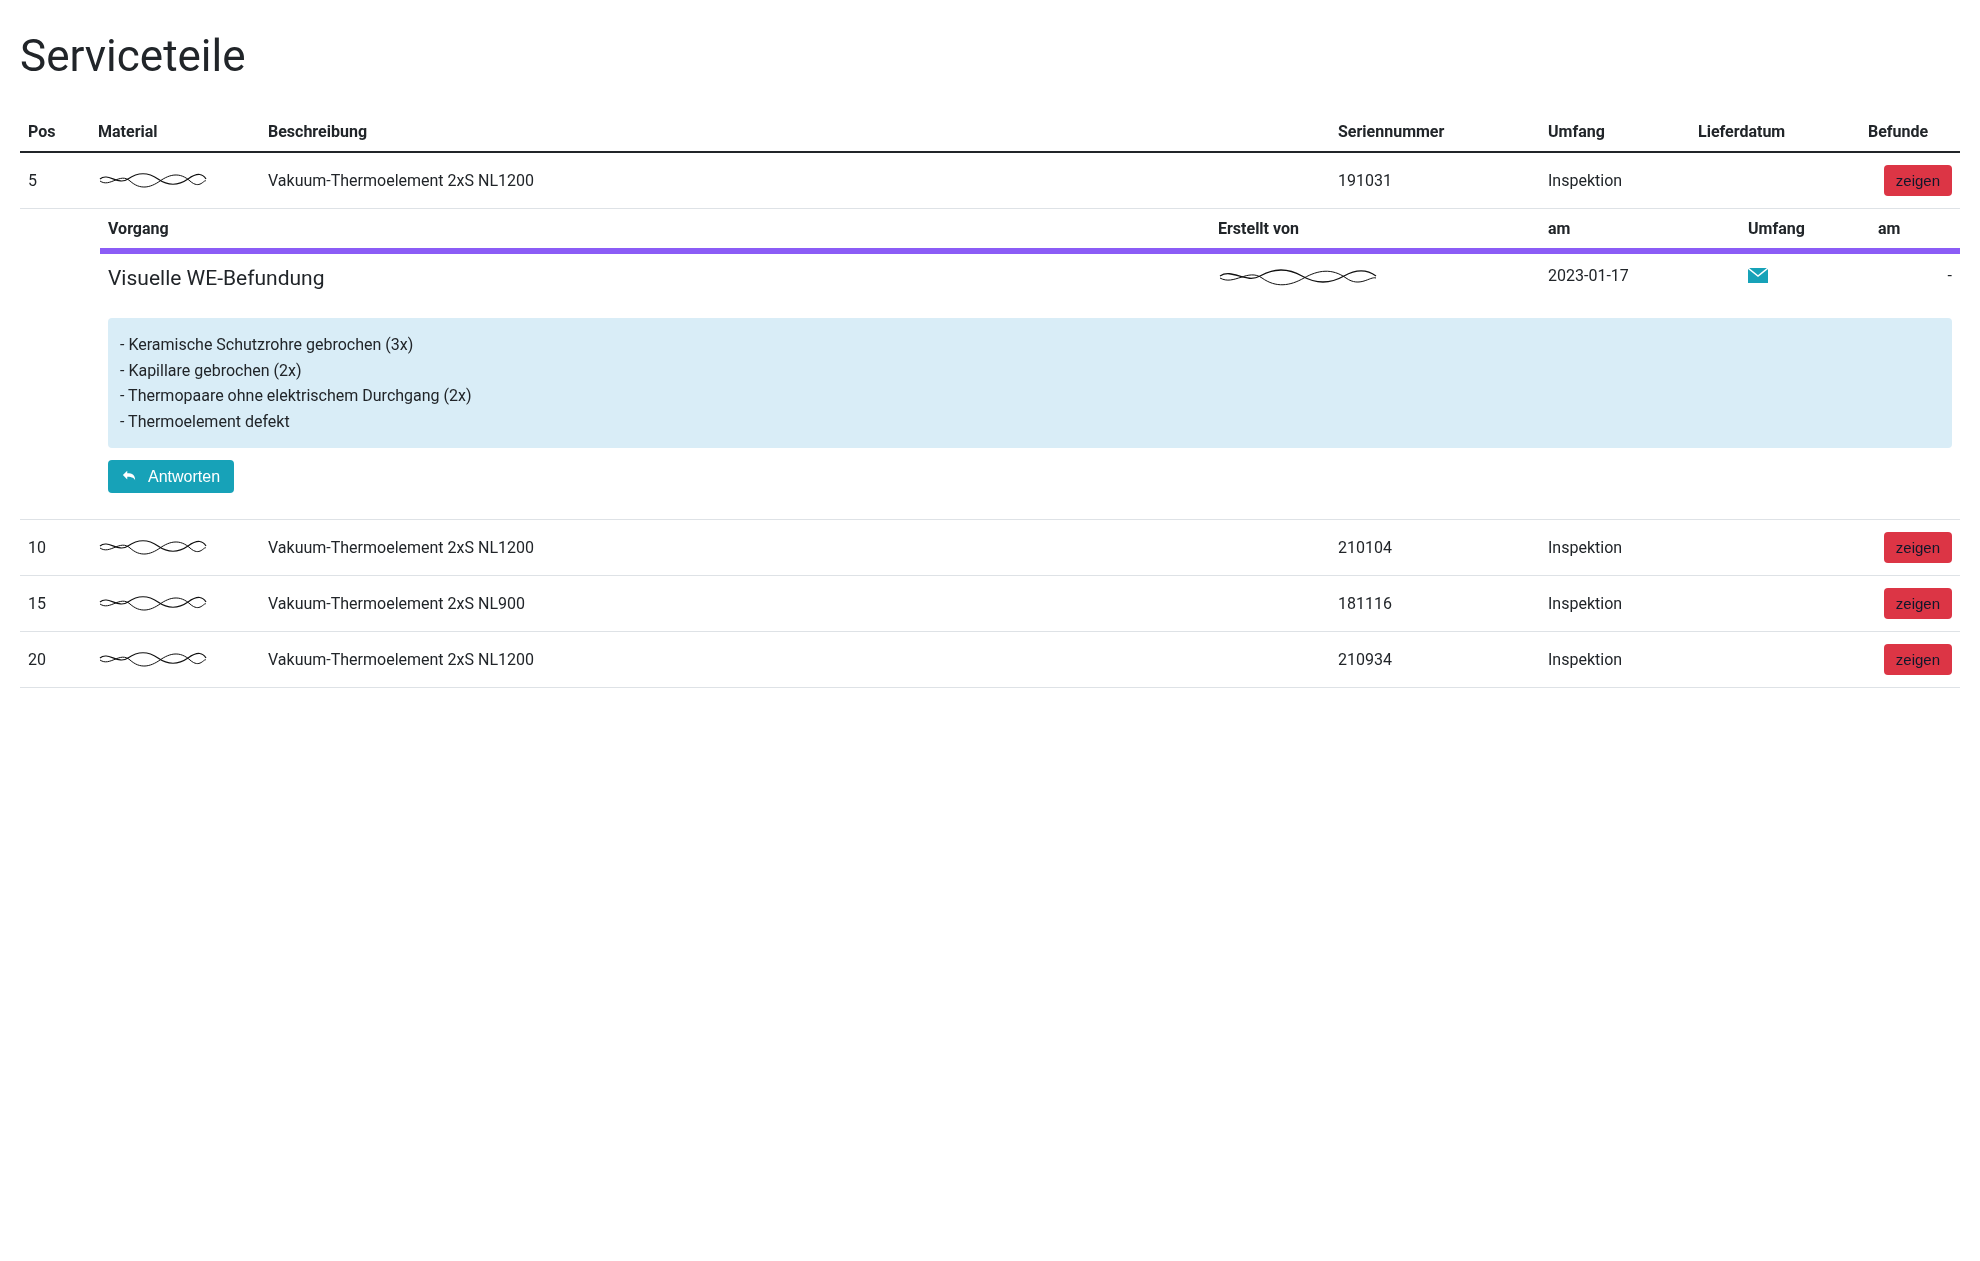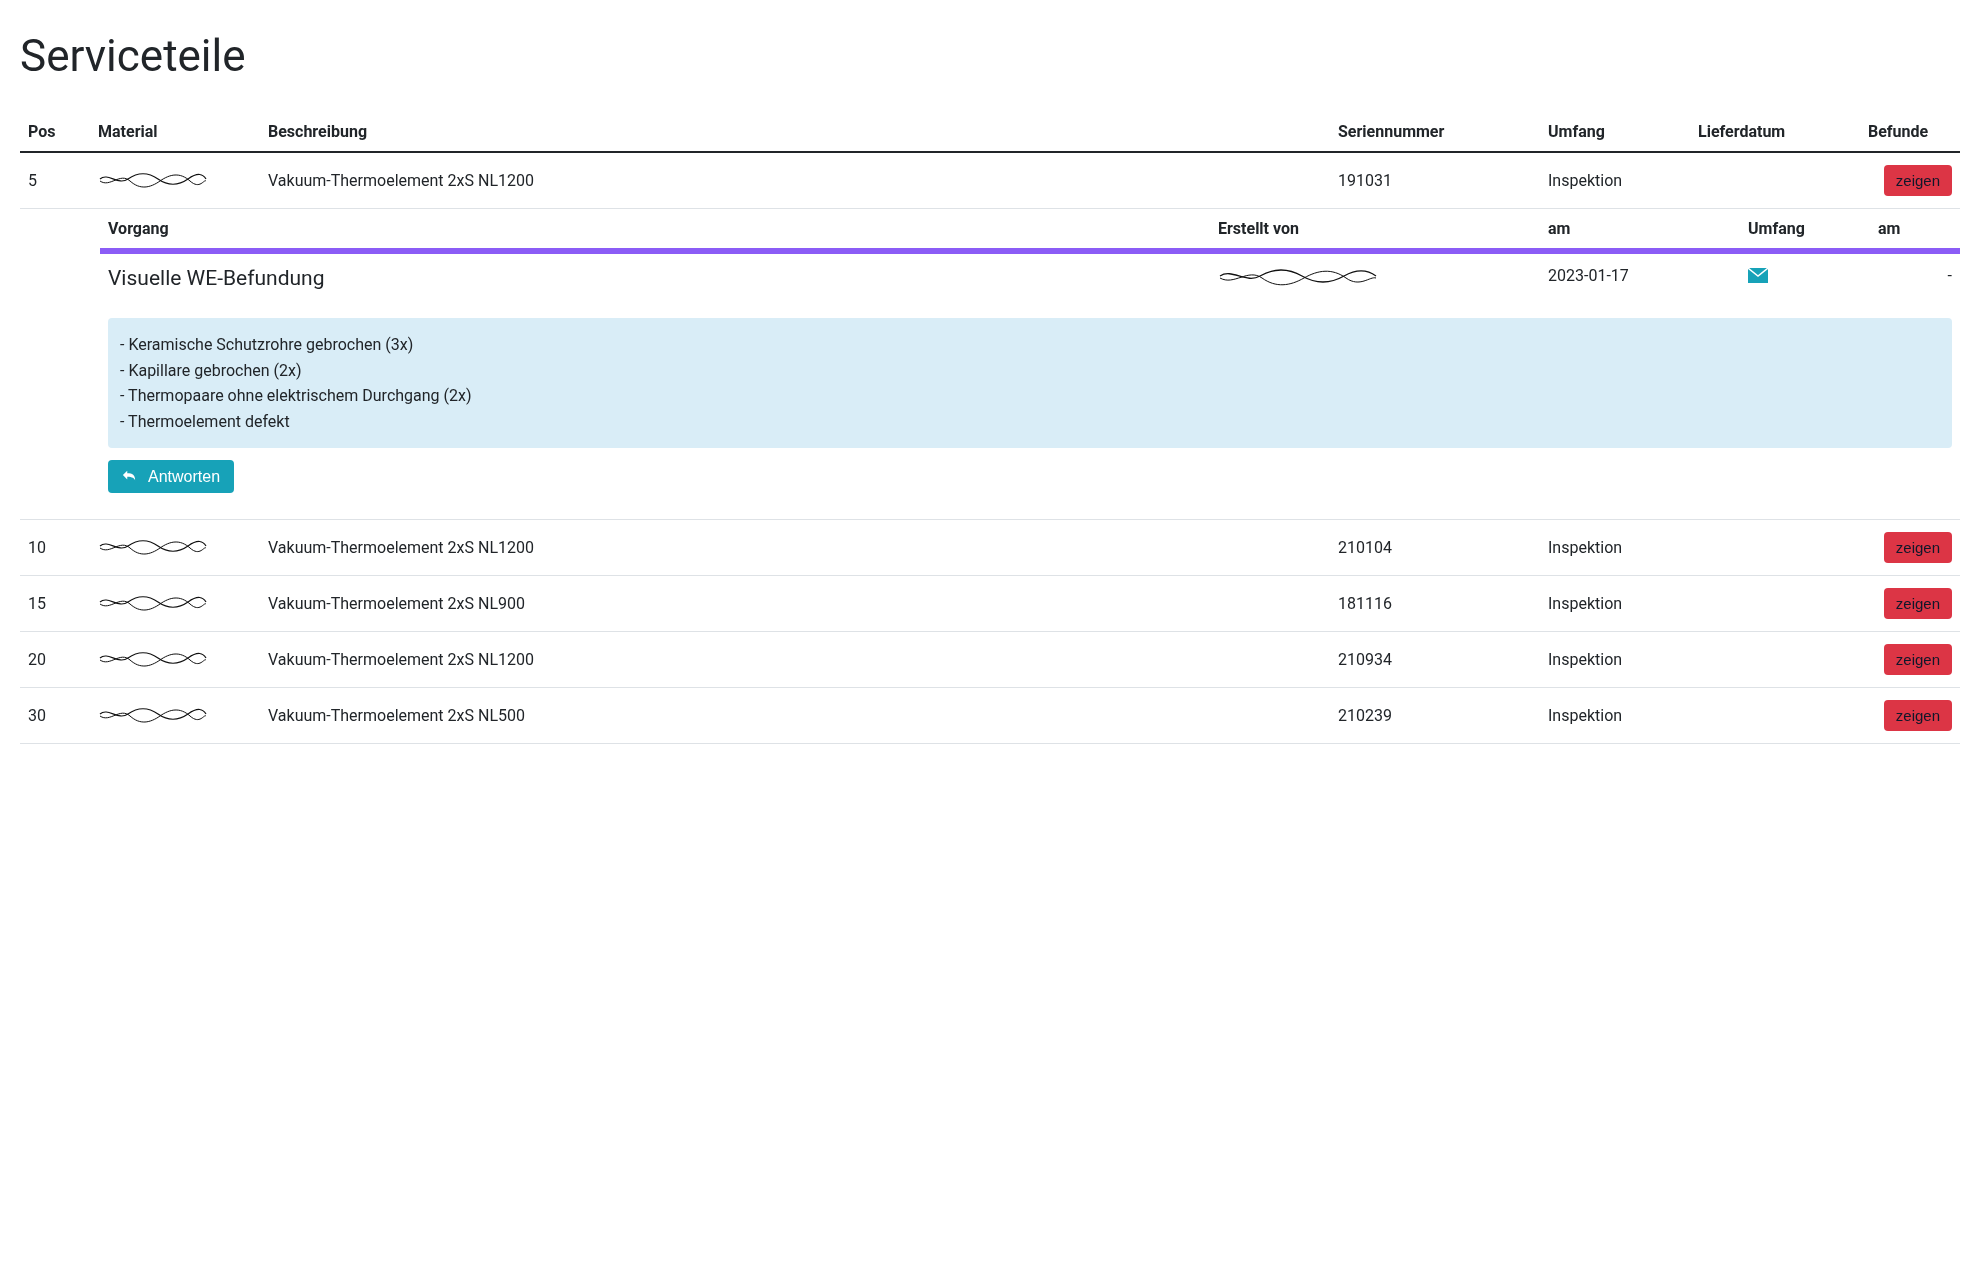--- a/index.html
+++ b/index.html
@@ -156,27 +156,15 @@
               <path d="M2 11 C 12 18, 22 2, 32 11 S 52 18, 62 11 S 82 2, 92 11 S 106 9, 108 11" stroke="#111" stroke-width="1" fill="none"></path>
             </svg></span></td>
       <td>Vakuum-Thermoelement 2xS NL1200</td>
       <td>210934</td>
       <td>Inspektion</td>
       <td></td>
       <td class="td-right"><button class="btn btn-danger">zeigen</button></td>
     </tr>
 
 
-    <tr class="item">
-      <td>30</td>
-      <td><span class="redacted"><svg width="110" height="18">
-              <path d="M2 9 C 10 2, 20 16, 30 9 S 50 2, 60 9 S 80 16, 90 9 S 105 4, 108 9" stroke="#111" stroke-width="1.2" fill="none"></path>
-              <path d="M2 11 C 12 18, 22 2, 32 11 S 52 18, 62 11 S 82 2, 92 11 S 106 9, 108 11" stroke="#111" stroke-width="1" fill="none"></path>
-            </svg></span></td>
-      <td>Vakuum-Thermoelement 2xS NL500</td>
-      <td>210239</td>
-      <td>Inspektion</td>
-      <td></td>
-      <td class="td-right"><button class="btn btn-danger">zeigen</button></td>
-    </tr>
 
   </tbody>
 </table>
 
 </body></html>

